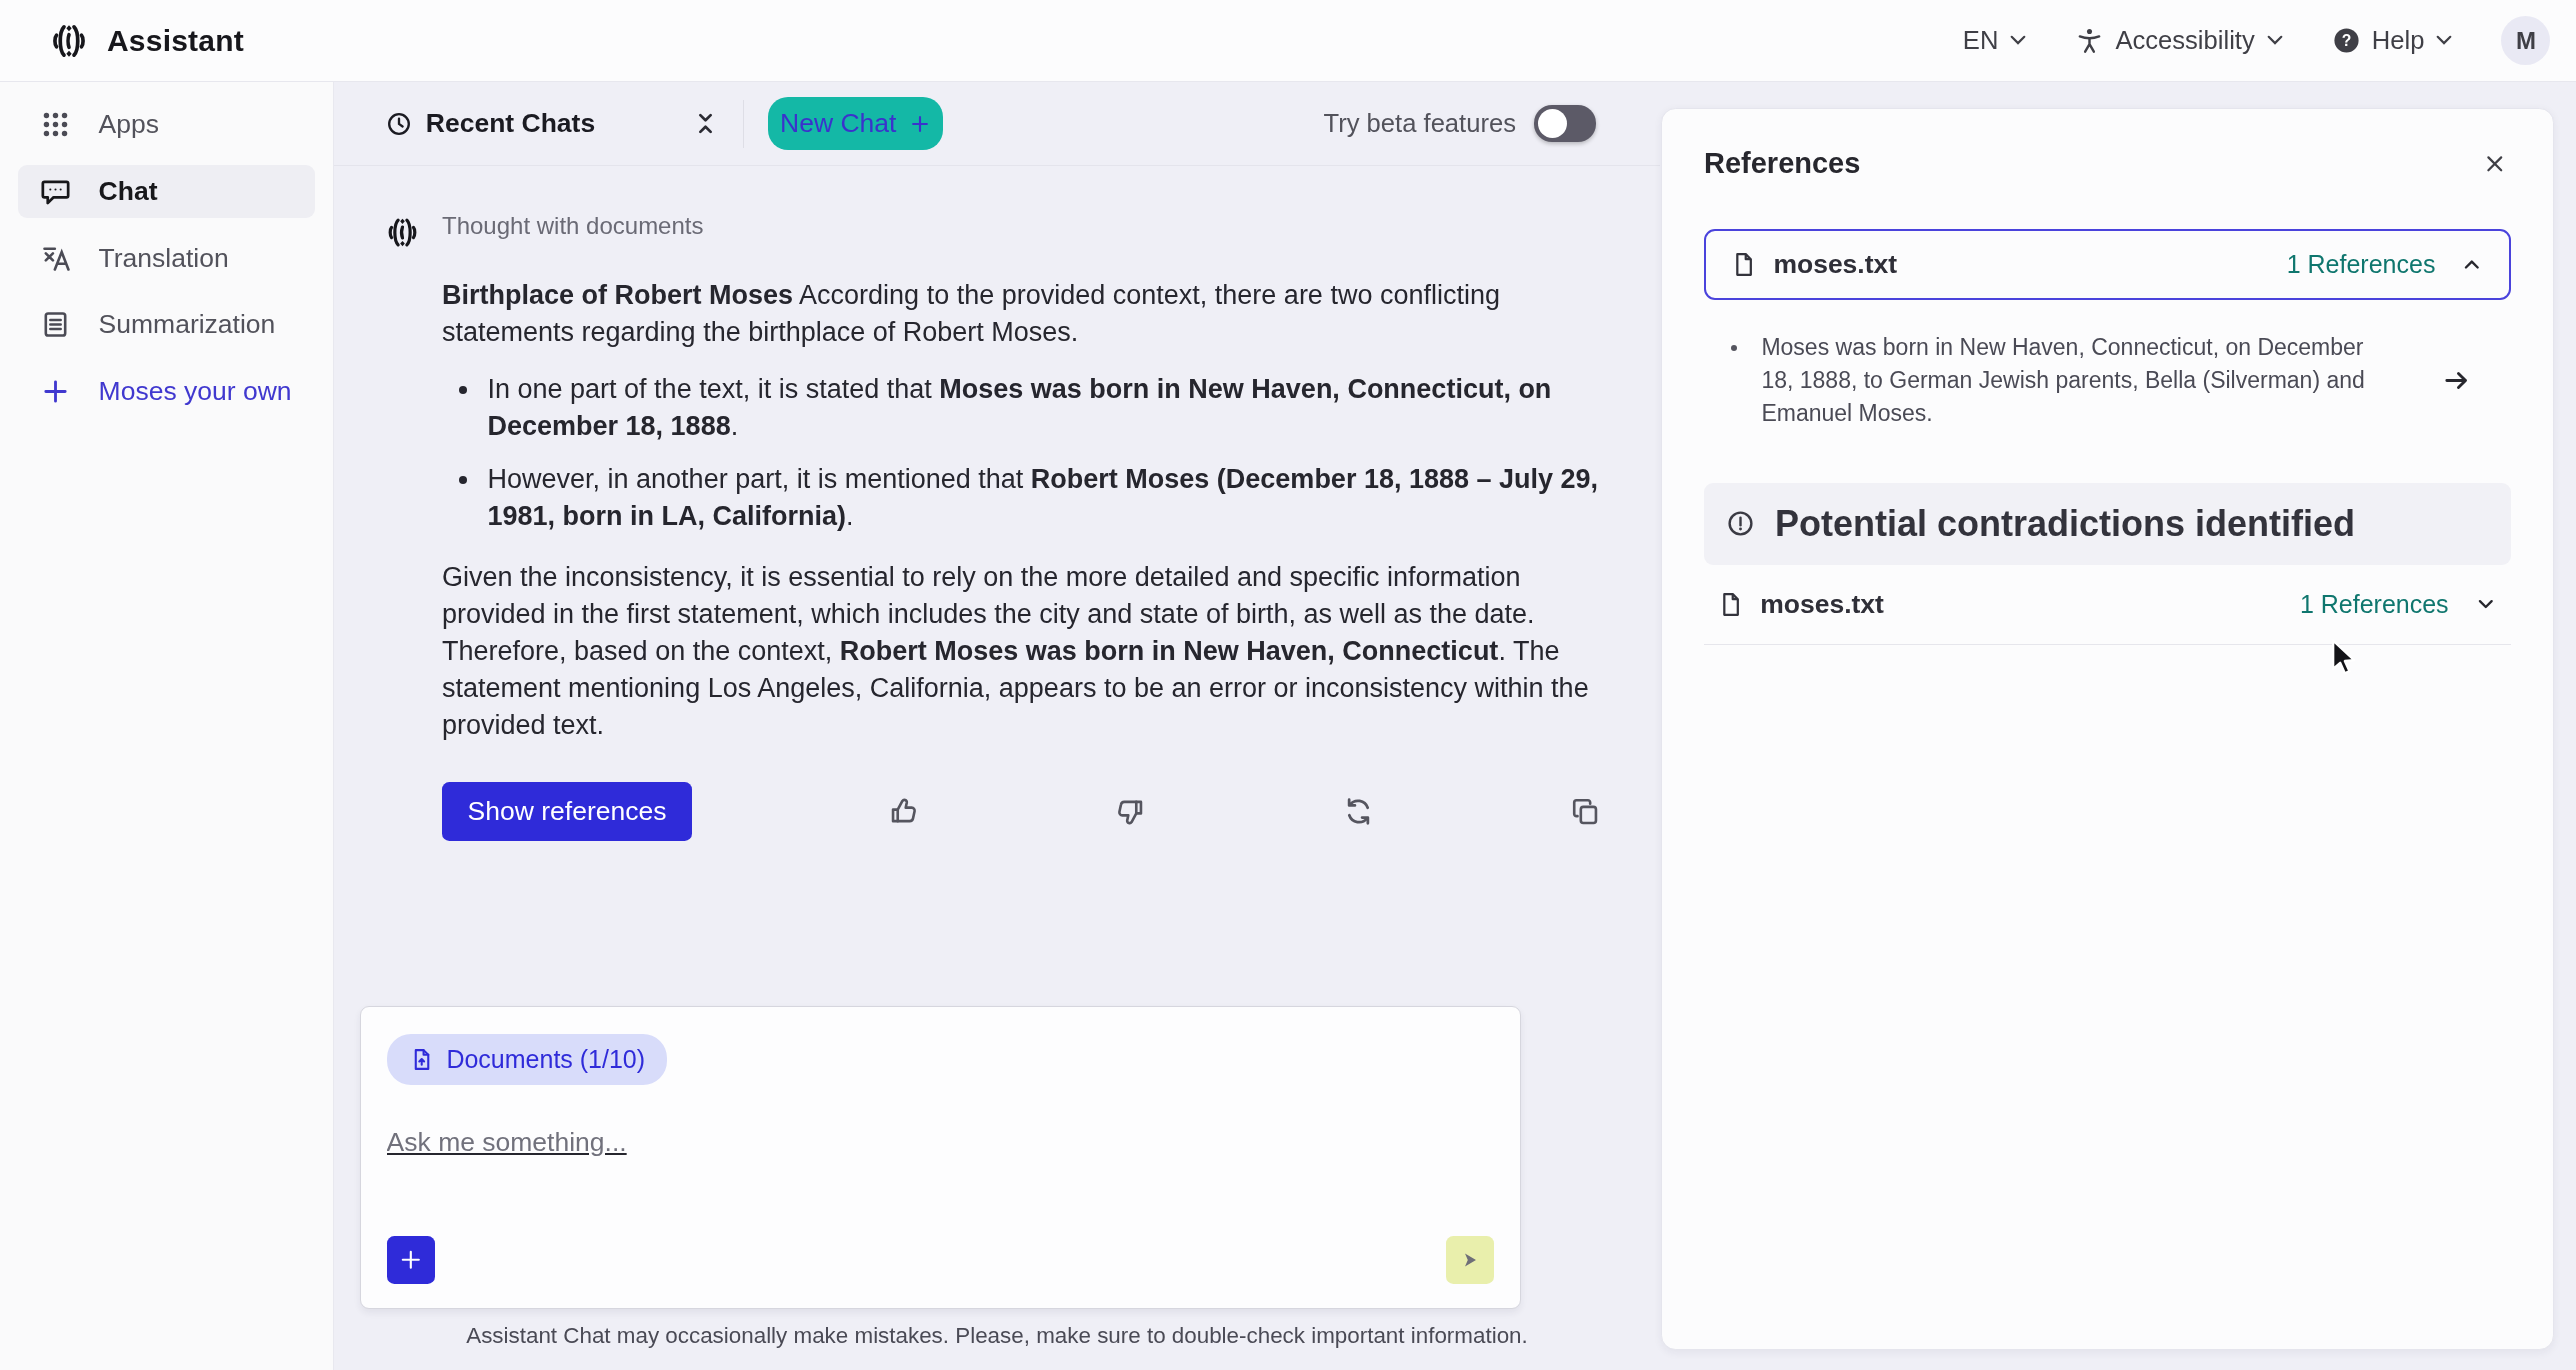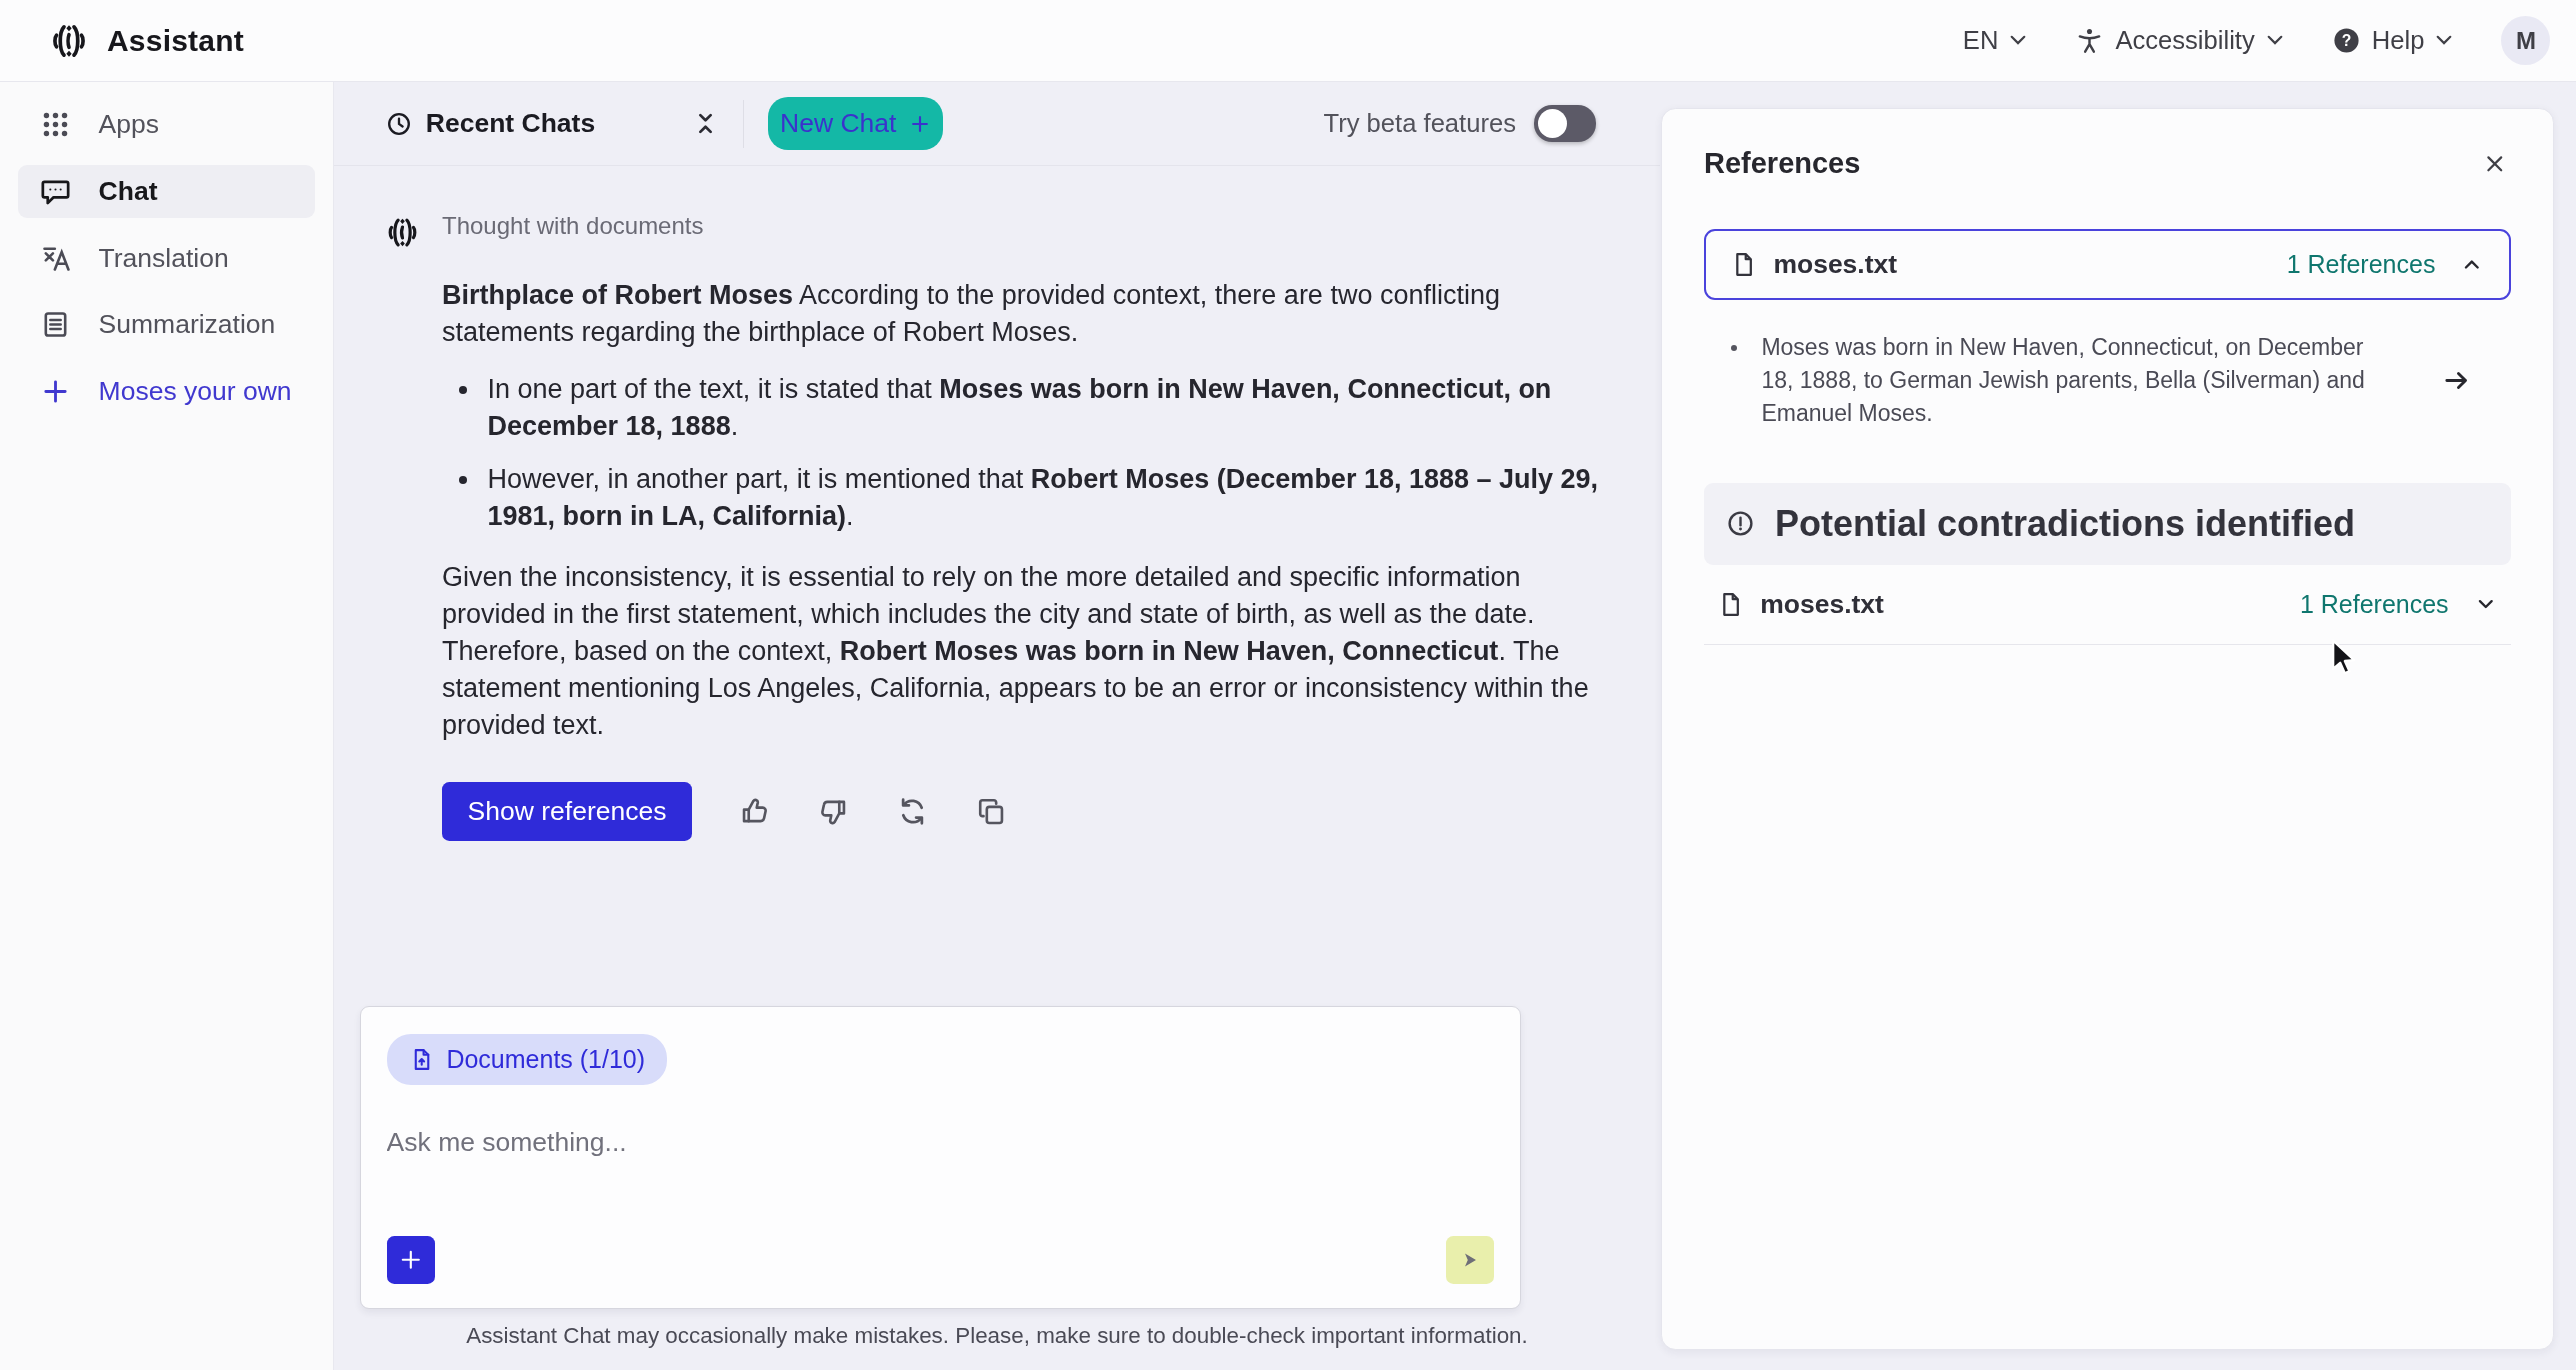--- a/index.html
+++ b/index.html
@@ -72,21 +72,21 @@
   .message { position:absolute; left:334px; top:212px; width:1326px; padding-left:51px; }
   .msg-row { display:flex; align-items:flex-start; }
   .msg-avatar { width:35px; margin-top:1.8px; color:#17171C; }
   .msg-body { margin-left:22px; width:1160px; }
   .msg-source { font-size:24px; color:#6A6A75; margin-bottom:37px; }
   .msg-text { font-size:27px; line-height:37px; color:#26262E; }
   .msg-text p { margin-bottom:14.6px; }
   .msg-text ul { list-style:disc outside; padding-left:40px; margin:20px 0 24px 0; }
   .msg-text li { margin-bottom:16.4px; padding-left:5.5px; }
   .b { font-weight:700; }
-  .actions { display:flex; align-items:center; margin-top:38px; }
+  .actions { display:flex; align-items:center; margin-top:38px;justify-content:space-between; }
   .show-refs-btn {
     background:#2F2BD9; color:#FFFFFF; font-size:26.5px; font-family:inherit;
     border:none; border-radius:7.3px; padding:13.7px 25.6px; cursor:pointer;
   }
   .icon-btn { background:none; border:none; cursor:pointer; color:#55555F; padding:0; margin-left:46px; }
   .icon-btn:first-of-type { margin-left:40px; }
 
   
   .composer {
     position:absolute; left:360px; top:1006px; width:1161px; height:303px;
@@ -94,21 +94,21 @@
     box-shadow:0 3.7px 7.3px rgba(40,40,70,.07); padding:27px 25.6px; z-index:5;
   }
   .doc-chip {
     display:inline-flex; align-items:center; gap:12.8px;
     background:#D8DCFA; color:#2F2BD9; border:none; cursor:pointer;
     font-size:25px; font-family:inherit; padding:11px 22px; border-radius:24px;
   }
   .composer textarea {
     display:block; width:1078px; height:100px; margin-top:42px;
     border:none; outline:none; resize:none; background:transparent;
-    font-family:inherit; font-size:26.5px; color:#26262E;
+    font-family:inherit; font-size:26.5px; color:#26262E;text-decoration:underline;
   }
   .composer textarea::placeholder { color:#71717C; }
   .plus-btn {
     position:absolute; left:25.6px; bottom:24px; width:48px; height:48px;
     background:#2F2BD9; border:none; border-radius:7.3px; cursor:pointer;
     display:flex; align-items:center; justify-content:center; color:#FFFFFF;
   }
   .send-btn {
     position:absolute; right:25.6px; bottom:24px; width:48px; height:48px;
     background:#E9EFAC; border:none; border-radius:7.3px; cursor:pointer;

